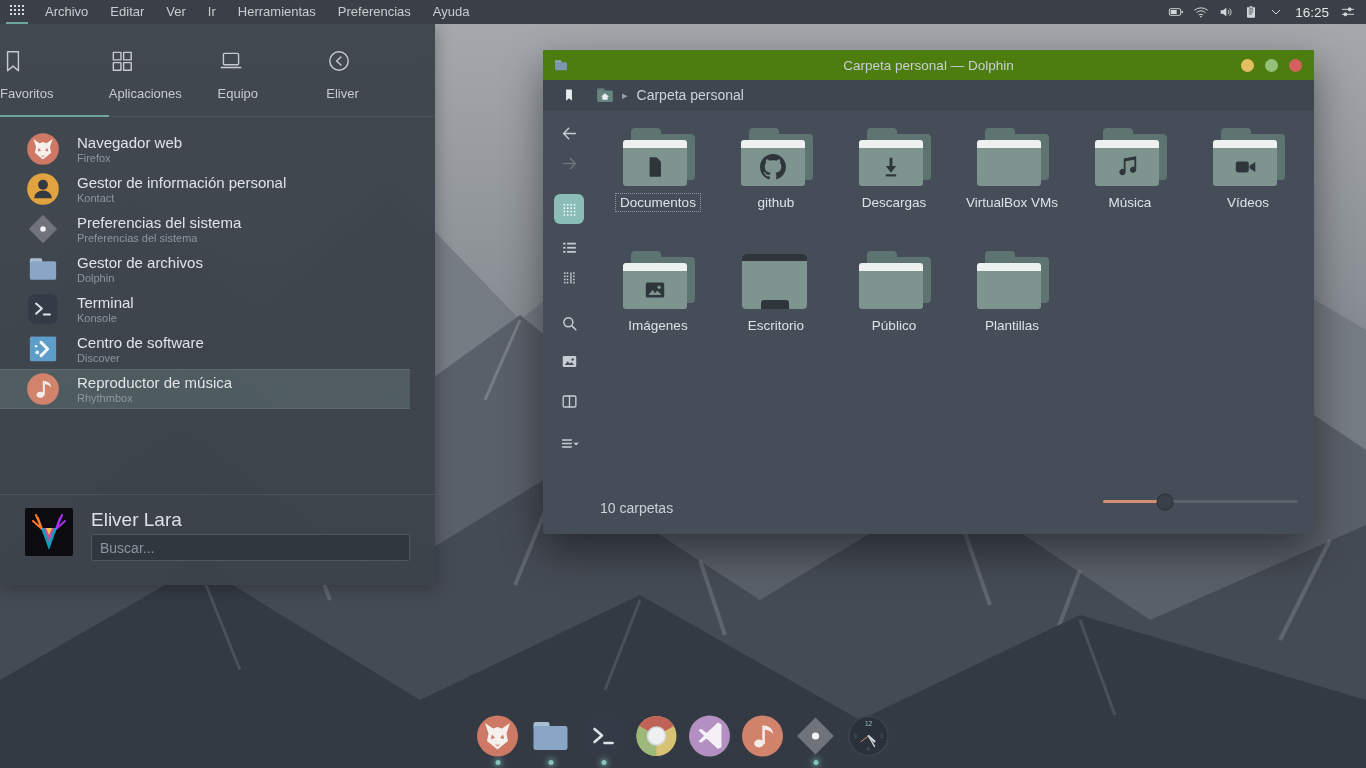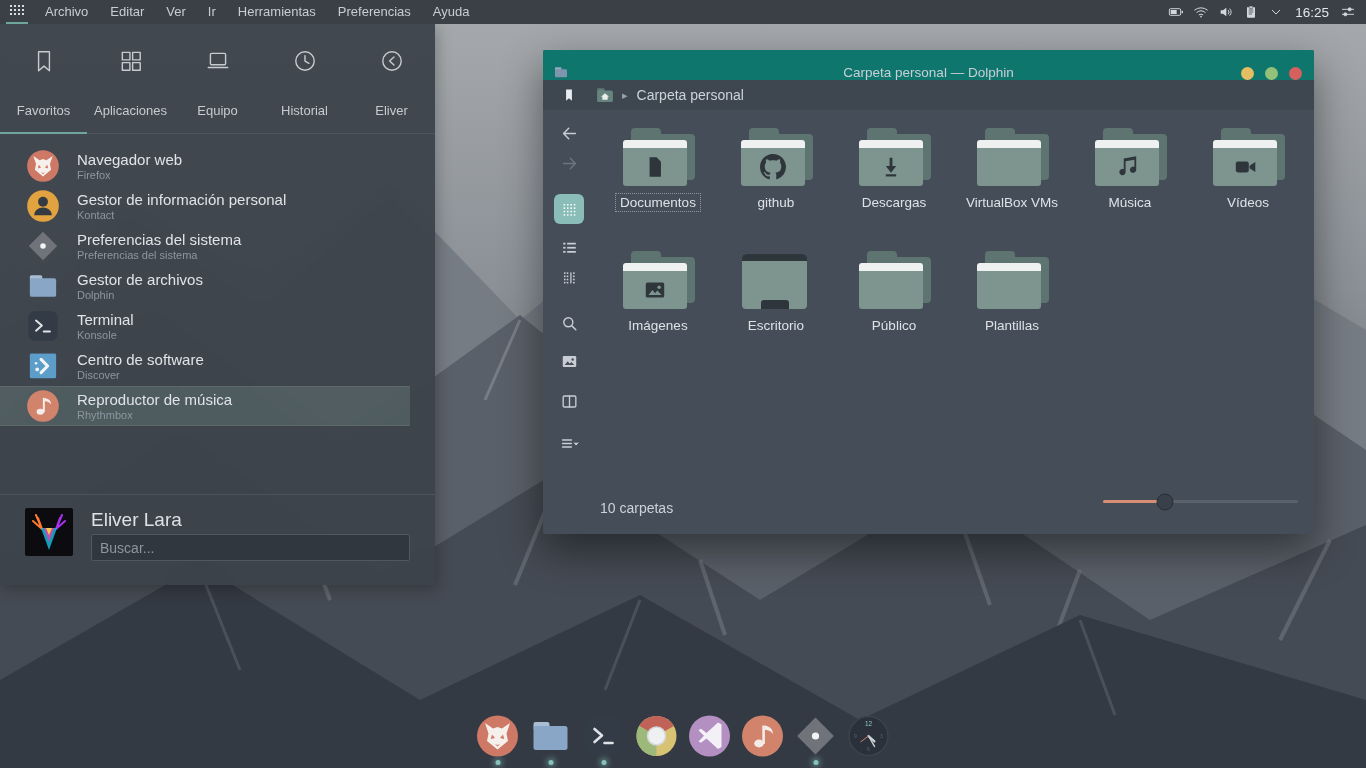--- a/index.html
+++ b/index.html
@@ -16,41 +16,41 @@
   .launcher-btn svg{width:14px;height:14px}
   .menu-item{padding:0 11px;line-height:24px;cursor:default}
   .tray{margin-left:auto;display:flex;align-items:center;gap:9px;padding-right:10px;color:#d4d8dc}
   .ticon{display:flex;align-items:center}
   .ticon svg{width:16px;height:16px}
   .tray-clock{font-size:13.5px;color:#e2e6e9;margin:0 2px}
 
   
   .launcher{position:absolute;top:24px;left:0;width:435px;height:561px;background:rgba(60,66,74,.95);backdrop-filter:blur(7px);z-index:20;display:flex;flex-direction:column;box-shadow:2px 4px 14px rgba(0,0,0,.25)}
   .tabs{display:flex;padding-top:14px;border-bottom:1px solid rgba(255,255,255,.07)}
-  .tab{flex:1;display:flex;flex-direction:column;align-items:center;gap:25px;padding:10px 0 14px;color:#c6cbd0;border-bottom:2px solid transparent;margin-bottom:-1px}
+  .tab{flex:1;display:flex;flex-direction:column;align-items:flex-start;gap:8px;padding:10px 0 14px;color:#c6cbd0;border-bottom:2px solid transparent;margin-bottom:-1px}
   .tab.active{border-bottom-color:#6ea69e}
   .tab-icon svg{width:26px;height:26px}
   .tab-label{font-size:13px}
   .apps{padding-top:12px}
   .app-item{display:flex;align-items:center;height:40px;padding-left:26px;gap:17px;margin-right:25px}
   .app-item.selected{background:rgba(134,162,155,.25);box-shadow:inset 0 1px 0 rgba(170,200,190,.12), inset 0 -1px 0 rgba(170,200,190,.12)}
   .app-icon{width:34px;height:34px;flex:0 0 34px}
   .app-icon svg{width:34px;height:34px}
   .app-title{font-size:15px;color:#e0e4e8;line-height:17px}
   .app-sub{font-size:11px;color:#8d96a0;line-height:14px}
   .launcher-bottom{margin-top:auto;border-top:1px solid rgba(255,255,255,.09);padding:13px 25px 22px;display:grid;grid-template-columns:48px 1fr;column-gap:18px;grid-template-rows:24px 29px;row-gap:2px}
   .avatar{grid-row:1/3;width:48px;height:48px;border-radius:2px;overflow:hidden}
   .avatar svg{width:48px;height:48px}
   .user-name{font-size:19px;color:#dde1e5;align-self:center}
   .search-input{width:100%;height:27px;background:rgba(40,45,52,.55);border:1px solid #51575f;border-radius:2px;color:#cfd4d9;font-size:14px;padding:0 8px;outline:none;font-family:inherit}
   .search-input::placeholder{color:#8d969f}
 
   
   .window{position:absolute;left:543px;top:50px;width:771px;height:484px;background:#454d58;z-index:10;display:flex;flex-direction:column;border-radius:2px;box-shadow:0 16px 42px rgba(0,0,0,.45)}
-  .titlebar{height:30px;background:#0f766e;display:flex;align-items:flex-end;position:relative;border-radius:2px 2px 0 0}
+  .titlebar{height:30px;background:#4d7c0f;display:flex;align-items:center;position:relative;border-radius:2px 2px 0 0}
   .win-icon{position:absolute;left:10px;display:flex}
   .win-icon svg{width:16px;height:16px}
   .win-title{flex:1;text-align:center;font-size:13.5px;color:#c9cfd6}
   .win-btns{position:absolute;right:12px;display:flex;gap:11px}
   .wbtn{width:13px;height:13px;border-radius:50%}
   .wbtn.min{background:#e5be62}.wbtn.max{background:#93c179}.wbtn.close{background:#d5605e}
   .toolbar{height:30px;background:#3e4650;display:flex;align-items:center}
   .tb-bookmark{width:52px;display:flex;justify-content:center;color:#e9edf0}
   .tb-bookmark svg{width:14px;height:16px}
   .crumb-home{width:20px;height:20px;margin-right:7px;display:flex}
@@ -223,27 +223,20 @@
       <div class="tab">
         <span class="tab-icon"><svg viewBox="0 0 24 24" fill="none" stroke="currentColor" stroke-width="1.3" stroke-linecap="round" stroke-linejoin="round">
             <rect x="5" y="5" width="14" height="10.5" rx="1"></rect>
             <path d="M3 18h18"></path>
           </svg></span>
         <span class="tab-label">Equipo</span>
       </div>
       <div class="tab">
         <span class="tab-icon"><svg viewBox="0 0 24 24" fill="none" stroke="currentColor" stroke-width="1.3" stroke-linecap="round" stroke-linejoin="round">
             <circle cx="12" cy="12" r="8.5"></circle>
-            <path d="M12 7v5.2l3.6 2"></path>
-          </svg></span>
-        <span class="tab-label">Historial</span>
-      </div>
-      <div class="tab">
-        <span class="tab-icon"><svg viewBox="0 0 24 24" fill="none" stroke="currentColor" stroke-width="1.3" stroke-linecap="round" stroke-linejoin="round">
-            <circle cx="12" cy="12" r="8.5"></circle>
             <path d="M13.8 8.3L9.8 12l4 3.7"></path>
           </svg></span>
         <span class="tab-label">Eliver</span>
       </div>
     </div>
   <div class="apps" id="app-list">
       <div class="app-item">
         <span class="app-icon"><svg viewBox="0 0 44 44">
             <circle cx="22" cy="22" r="20.5" fill="#cd7965"></circle>
             <path fill="#f5f0ec" d="M22 35.5 L11.5 27 L13 19.5 L9.5 9 L17.5 14.5 L22 13 L26.5 14.5 L34.5 9 L31 19.5 L32.5 27 Z"></path>

